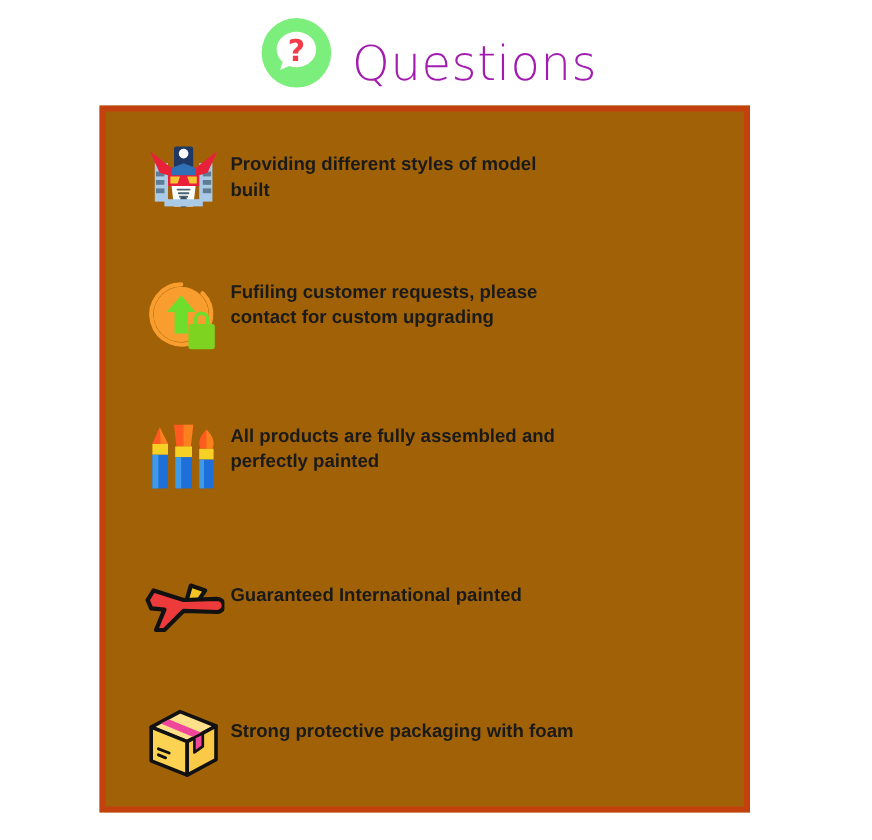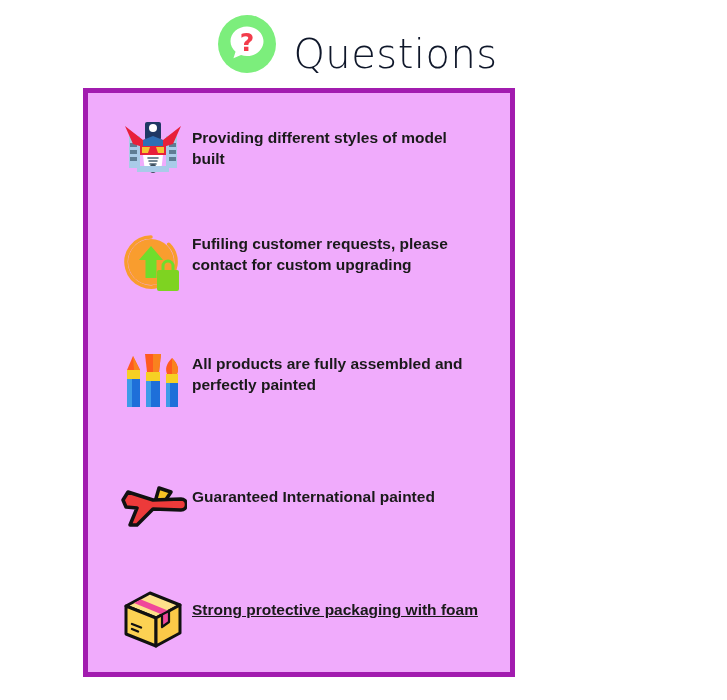--- a/index.html
+++ b/index.html
@@ -37,35 +37,35 @@
     height: 60px;
     flex: 0 0 60px;
     position: relative;
   }
   .q-badge svg { display: block; }
   .page-title {
     font-family: "DejaVu Sans", sans-serif;
     font-size: 40px;
     font-weight: 300;
     letter-spacing: 0.5px;
-    color: #0f172a;
+    color: #a21caf;
     line-height: 1;
     white-space: nowrap;
     margin-top: 20px;
   }
 
   
   .panel {
     position: absolute;
     left: 83px;
     top: 88px;
-    width: 432px;
+    width: 542px;
     height: 589px;
-    border: 5px solid #a21caf;
-    background: #f0abfc;
+    border: 5px solid #c2410c;
+    background: #a16207;
     box-sizing: border-box;
   }
 
   .qa-list {
     position: absolute;
     left: 0;
     top: 0;
     width: 100%;
     height: 100%;
   }
@@ -99,21 +99,21 @@
     font-size: 15.5px;
     font-weight: bold;
     line-height: 20.5px;
     color: #1a1a1a;
     max-width: 290px;
     padding-top: 15px;
     margin-left: 4px;
   }
   .qa-item-2 .qa-text { padding-top: 5px; }
   .qa-item-3 .qa-text { padding-top: 5px; }
-  .qa-item-5 .qa-text { max-width: 300px; text-decoration: underline; }
+  .qa-item-5 .qa-text { max-width: 300px; }
 </style>
 </head>
 <body>
 
 <div class="header">
   <div class="header-inner">
 
     <div class="q-badge">
       <svg width="60" height="60" viewBox="0 0 60 60" aria-hidden="true">
         <circle cx="30" cy="30" r="29" fill="#7CEE7C"></circle>

